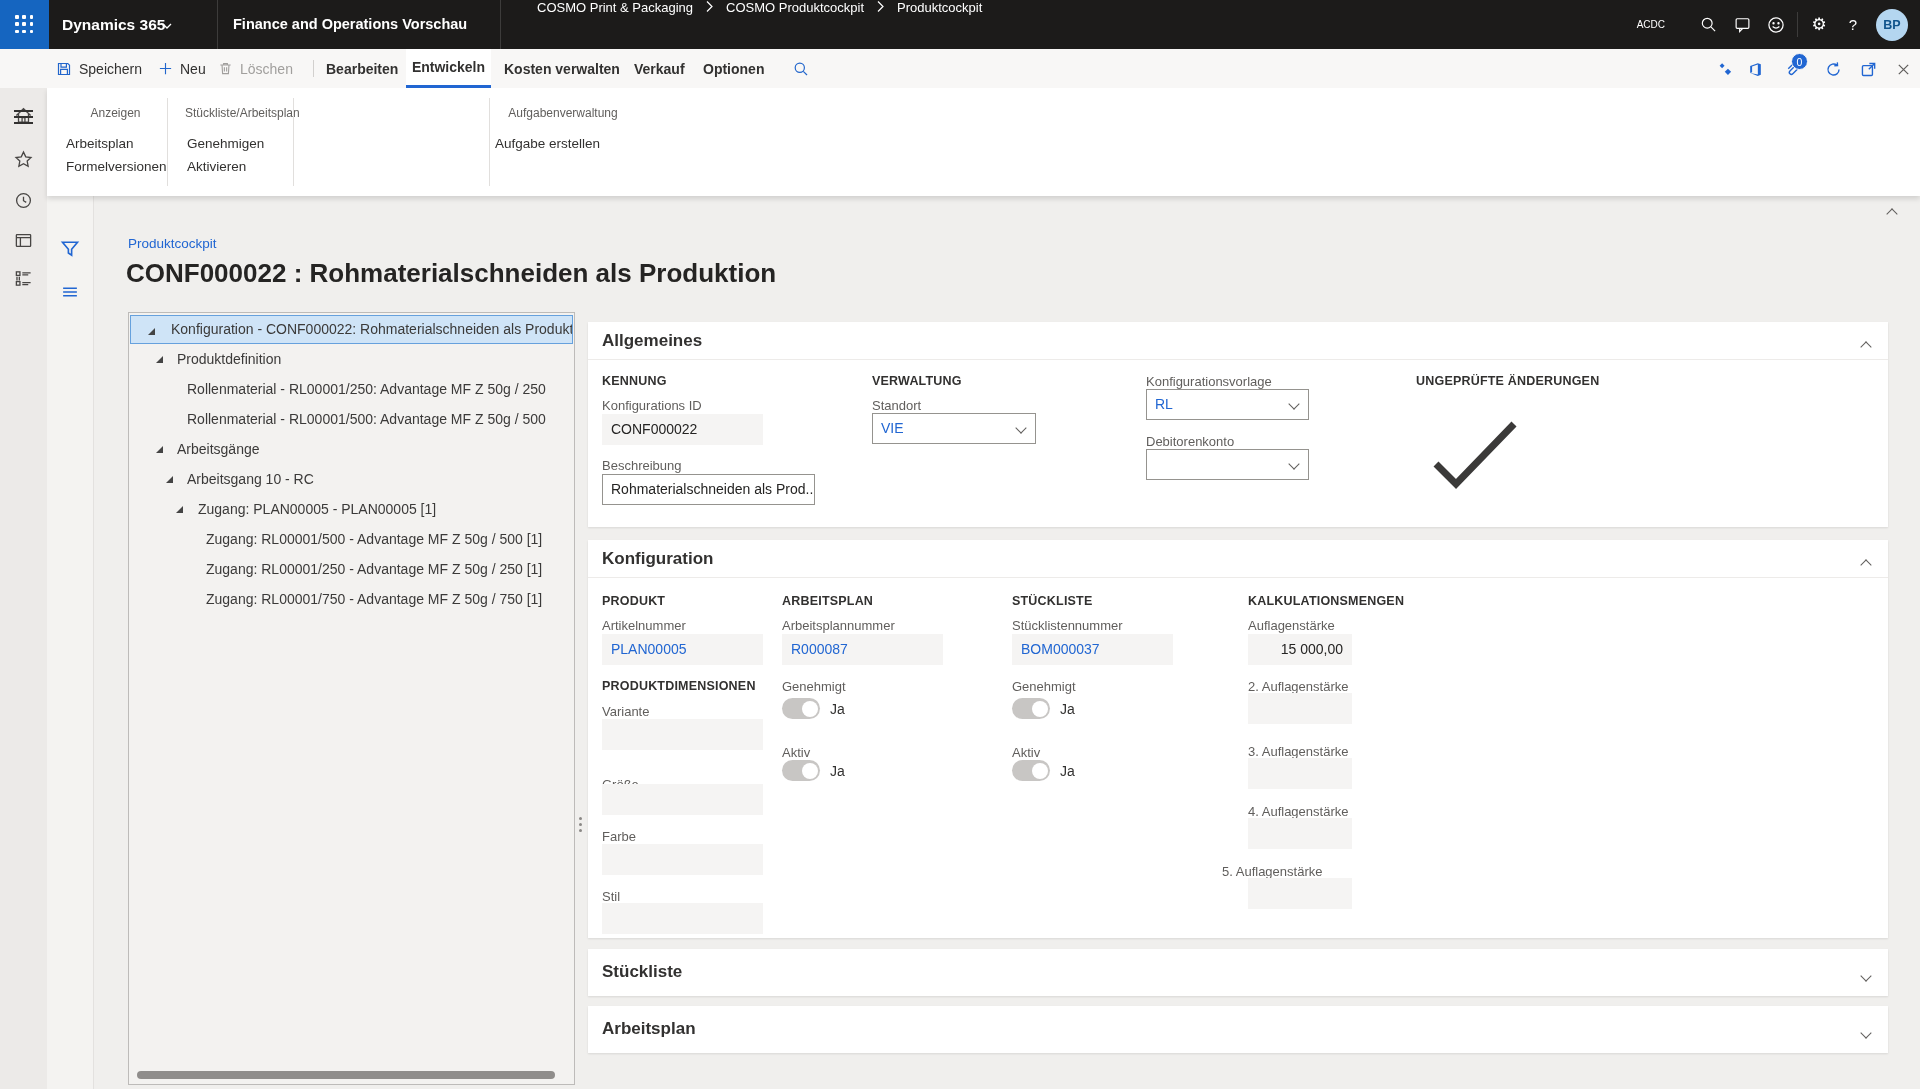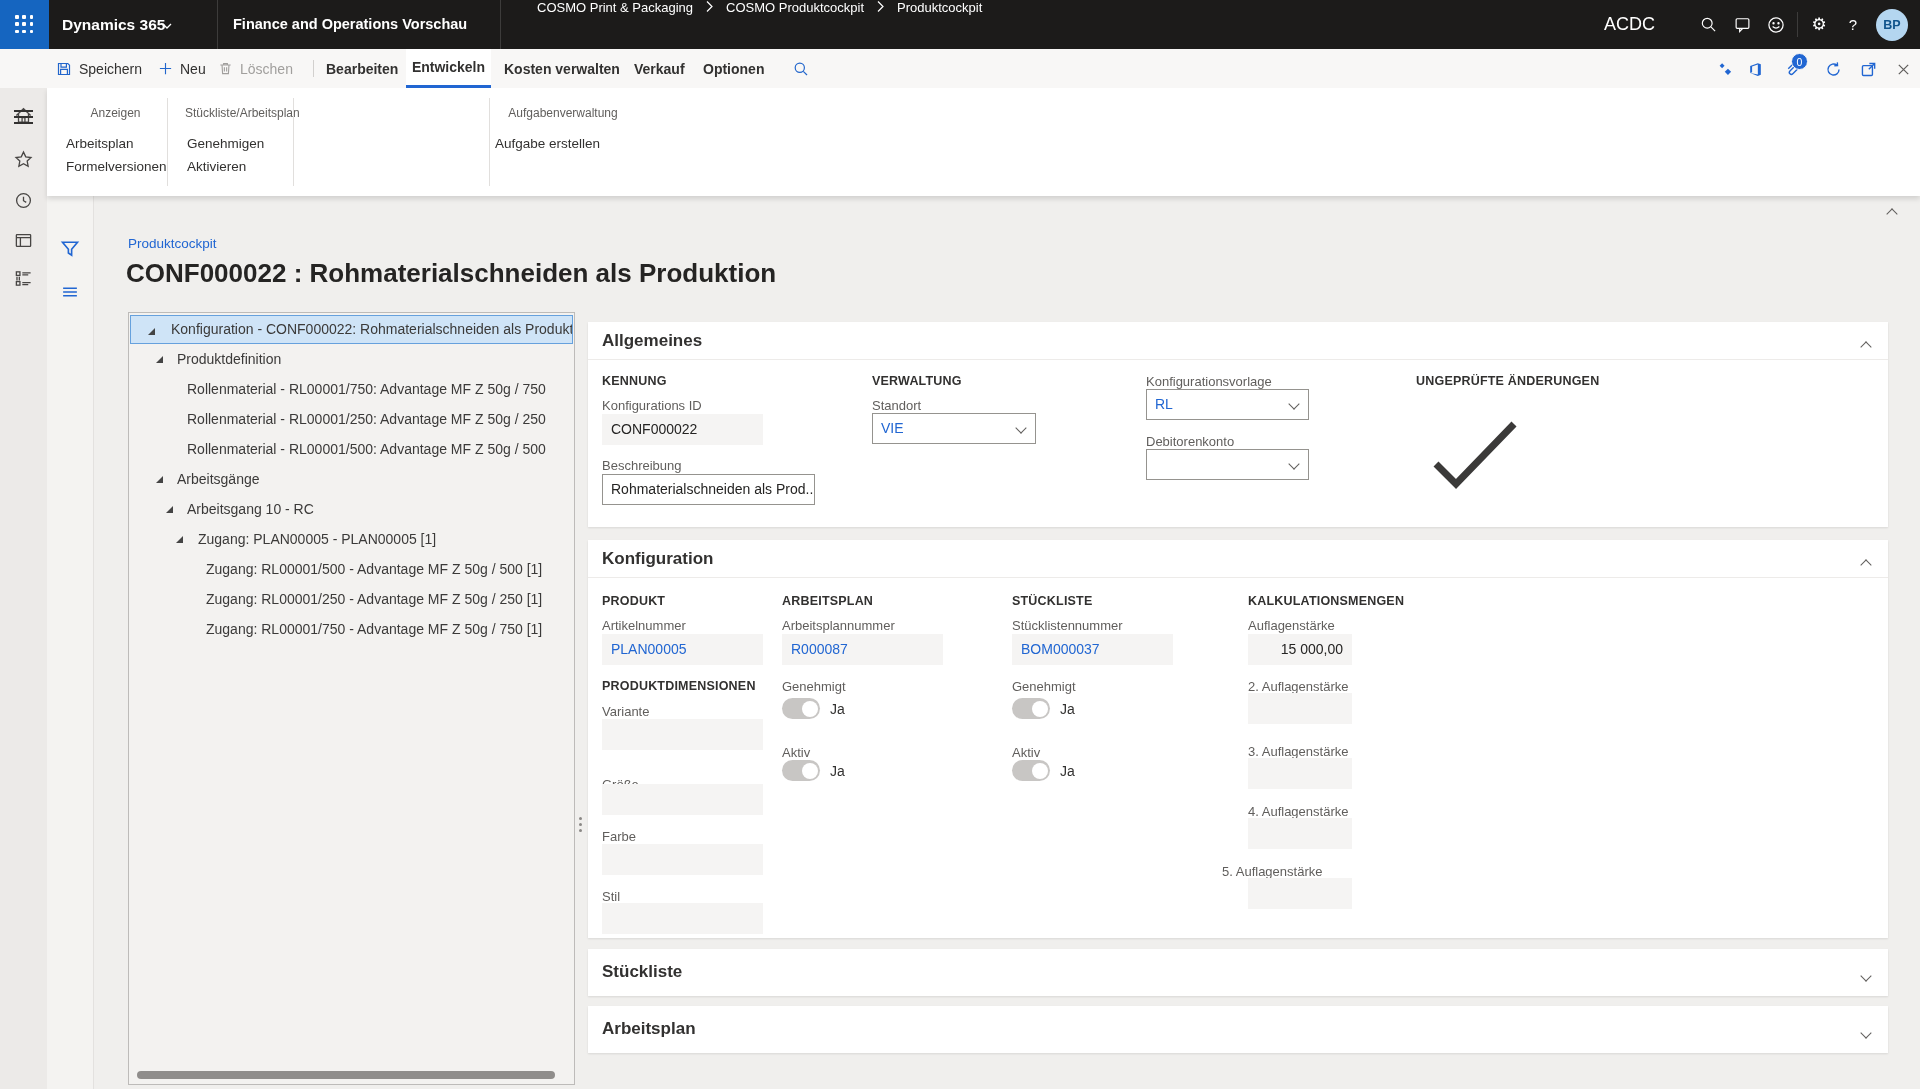--- a/index.html
+++ b/index.html
@@ -10,21 +10,21 @@
   .waffle { position:absolute; left:0; top:0; width:49px; height:49px; background:#1565c0; display:flex; align-items:center; justify-content:center; cursor:pointer; }
   .waffle .dots { width:19px; height:19px; display:grid; grid-template-columns:repeat(3,1fr); gap:3px; }
   .waffle .dots i { width:3.5px; height:3.5px; background:#fff; border-radius:1px; }
   .tb-product { position:absolute; left:62px; top:0; height:49px; line-height:49px; font-size:15.5px; font-weight:700; cursor:pointer; }
   .tb-chev { position:absolute; top:21px; width:10px; height:10px; }
   .tb-div { position:absolute; top:0; width:1px; height:49px; background:#3d3c3b; }
   .tb-app { position:absolute; left:233px; top:0; height:49px; line-height:49px; font-size:14.5px; font-weight:700; cursor:pointer; }
   .tb-breadcrumb { position:absolute; left:537px; top:0; height:49px; display:flex; align-items:flex-start; gap:12px; font-size:13px; }
   .tb-breadcrumb .bc-item { cursor:pointer; white-space:nowrap; }
   .tb-right { position:absolute; right:0; top:0; height:49px; display:flex; align-items:center; }
-  .tb-env { font-size:18px; margin-right:36px; }
+  .tb-env { font-size:10px; margin-right:26px; }
   .tb-icon { width:34px; height:49px; display:flex; align-items:center; justify-content:center; cursor:pointer; color:#fff; }
   .tb-icon svg { stroke:#fff; fill:none; stroke-width:1.1; }
   .tb-q { font-size:15px; }
   .gear-glyph { font-size:17px; line-height:1; }
   .avatar { width:32px; height:32px; border-radius:50%; background:#b4d6f0; color:#10548c; font-size:12.5px; font-weight:700; display:flex; align-items:center; justify-content:center; margin:0 12px 0 6px; cursor:pointer; }
 
   
   .actionbar { position:absolute; left:0; top:49px; width:1920px; height:39px; background:#f8f7f6; z-index:40; }
   .ab-item { position:absolute; top:0; height:39px; display:flex; align-items:center; gap:7px; font-size:14px; color:#323130; cursor:pointer; white-space:nowrap; }
   .ab-item svg { stroke:#2266cc; fill:none; stroke-width:1.2; }
@@ -303,21 +303,20 @@
   </div>
 
   <span class="collapse-ribbon"><span class="chev up"></span></span>
 
   <div class="pg-link">Produktcockpit</div>
   <h1 class="pg-title">CONF000022 : Rohmaterialschneiden als Produktion</h1>
 
   <div class="treepanel">
     <div class="trow sel lv0"><span class="caret"></span><span>Konfiguration - CONF000022: Rohmaterialschneiden als Produktion</span></div>
     <div class="trow lv1"><span class="caret"></span><span>Produktdefinition</span></div>
-    <div class="trow lv2"><span>Rollenmaterial - RL00001/750: Advantage MF Z 50g / 750</span></div>
     <div class="trow lv2"><span>Rollenmaterial - RL00001/250: Advantage MF Z 50g / 250</span></div>
     <div class="trow lv2"><span>Rollenmaterial - RL00001/500: Advantage MF Z 50g / 500</span></div>
     <div class="trow lv1"><span class="caret"></span><span>Arbeitsgänge</span></div>
     <div class="trow lv2"><span class="caret"></span><span>Arbeitsgang 10 - RC</span></div>
     <div class="trow lv3"><span class="caret"></span><span>Zugang: PLAN00005 - PLAN00005 [1]</span></div>
     <div class="trow lv4"><span>Zugang: RL00001/500 - Advantage MF Z 50g / 500 [1]</span></div>
     <div class="trow lv4"><span>Zugang: RL00001/250 - Advantage MF Z 50g / 250 [1]</span></div>
     <div class="trow lv4"><span>Zugang: RL00001/750 - Advantage MF Z 50g / 750 [1]</span></div>
     <div class="hscroll"></div>
   </div>

